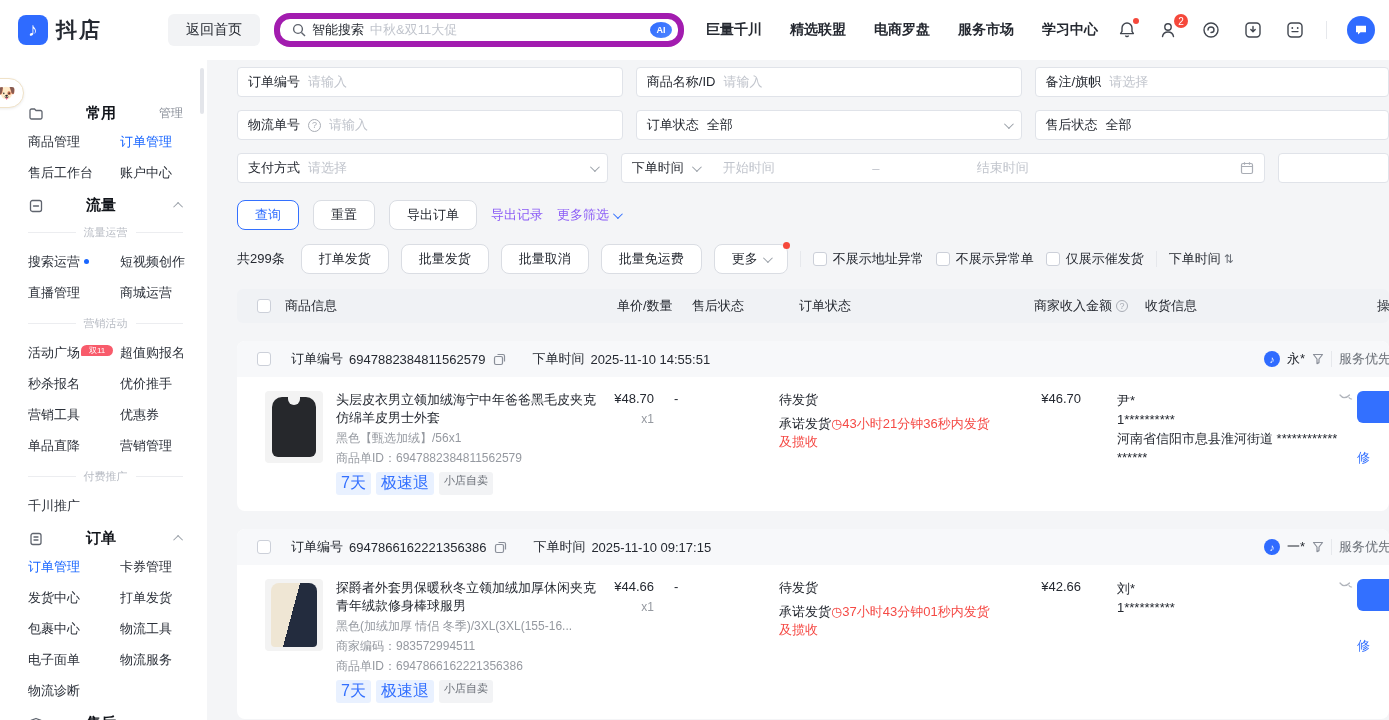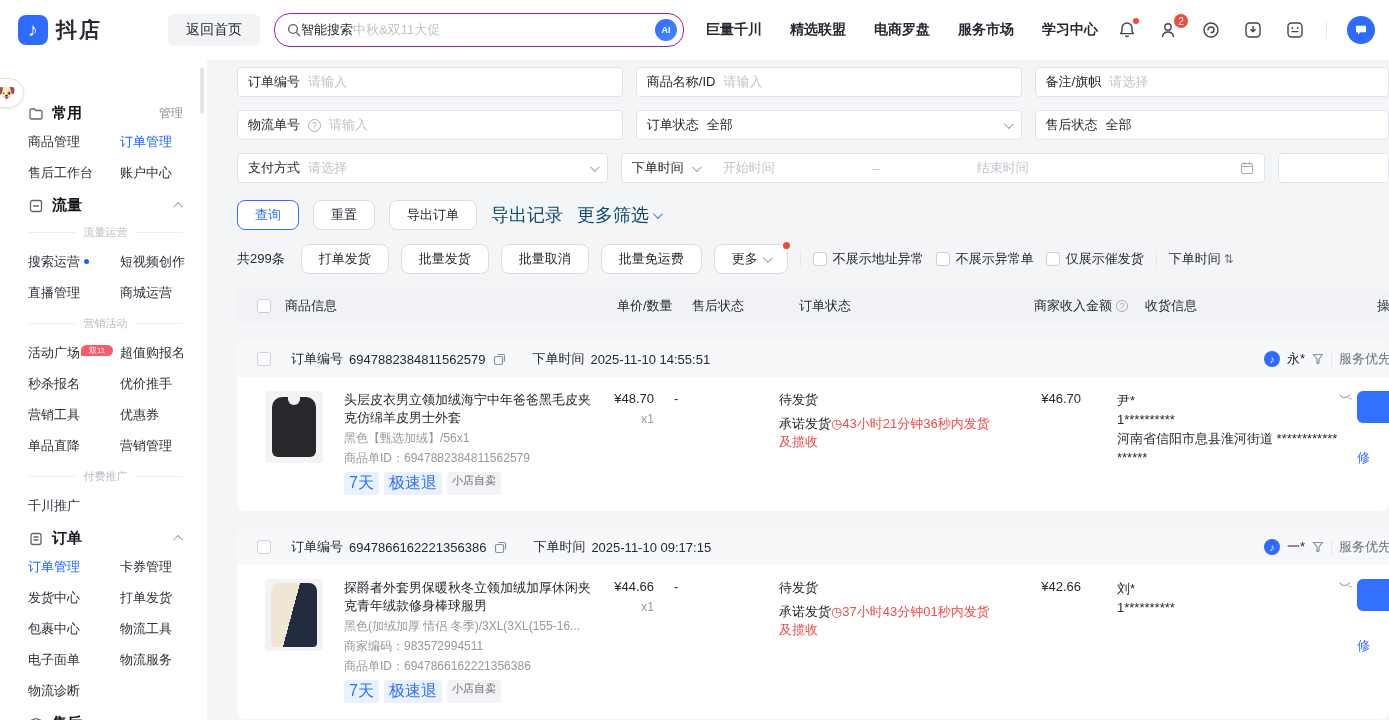--- a/index.html
+++ b/index.html
@@ -9,42 +9,42 @@
   
   .topbar { position:absolute; top:0; left:0; width:1389px; height:60px; background:#fff;
     display:flex; align-items:center; z-index:30; }
   .logo-wrap { display:flex; align-items:center; gap:8px; margin-left:18px; width:150px; }
   .logo-mark { width:30px; height:30px; border-radius:8px; background:#2f6bff; color:#fff;
     display:flex; align-items:center; justify-content:center; font-size:19px; }
   .logo-text { font-size:21px; font-weight:bold; letter-spacing:2px; }
   .back-home { height:32px; padding:0 18px; background:#f2f3f5; border:none; border-radius:6px;
     font-size:14px; color:#252931; cursor:pointer; }
   .searchbar { display:flex; align-items:center; margin-left:14px; width:410px; height:34px;
-    border:1px solid #a21caf; border-radius:16px; padding:0 6px 0 12px; background:#fff; }
+    border:6px solid #a21caf; border-radius:16px; padding:0 6px 0 12px; gap:6px; background:#fff; }
   .searchbar .s-label { font-size:13px; color:#252931; white-space:nowrap; }
   .searchbar .s-ph { font-size:13px; color:#c0c4cc; flex:1; white-space:nowrap; overflow:hidden; }
-  .ai-btn { width:22px; height:22px; border-radius:50%; background:linear-gradient(135deg,#2f6bff,#4e86ff);
+  .ai-btn { width:22px; height:16px; border-radius:50%; background:linear-gradient(135deg,#2f6bff,#4e86ff);
     color:#fff; font-size:9px; font-weight:bold; display:flex; align-items:center; justify-content:center; cursor:pointer; }
   .topnav { display:flex; gap:28px; margin-left:22px; }
   .topnav span { font-size:14px; font-weight:bold; color:#252931; cursor:pointer; white-space:nowrap; }
   .top-icons { margin-left:auto; display:flex; align-items:center; gap:20px; margin-right:14px; }
   .tico { position:relative; width:22px; height:22px; display:flex; align-items:center; justify-content:center; cursor:pointer; }
   .dot-red { position:absolute; top:-1px; right:-1px; width:6px; height:6px; background:#f5483b; border-radius:50%; }
   .badge-red { position:absolute; top:-5px; right:-8px; min-width:14px; height:14px; padding:0 3px;
     background:#f5483b; color:#fff; font-size:10px; border-radius:8px; display:flex; align-items:center; justify-content:center; }
   .tdivider { width:1px; height:18px; background:#e6e8ec; }
   .avatar { width:28px; height:28px; border-radius:50%; background:#2f6bff; display:flex; align-items:center; justify-content:center; cursor:pointer; }
 
   
   .sidebar { position:absolute; top:60px; left:0; width:207px; bottom:0; background:#fff;
     padding:30px 0 0 28px; overflow:hidden; z-index:20; }
   .sb-scroll { position:absolute; top:8px; right:3px; width:4px; height:46px; background:#e3e5ea; border-radius:2px; }
   .sb-section { display:flex; align-items:center; gap:8px; margin:14px 0 10px 0; padding-right:24px; }
   .sb-section .sb-icon { width:16px; height:16px; color:#5f646e; }
-  .sb-section .sb-title { font-size:15px; font-weight:bold; color:#11141a; flex:1; }
+  .sb-section .sb-title { font-size:15px; font-weight:bold; color:#11141a; flex:1;margin-left:34px; }
   .sb-manage { font-size:12px; color:#8a8f99; cursor:pointer; }
   .caret-up { width:7px; height:7px; border-left:1.5px solid #9aa0a8; border-top:1.5px solid #9aa0a8;
     transform:rotate(45deg) translateY(2px); }
   .sb-grid { display:grid; grid-template-columns:92px 92px; row-gap:13px; margin-bottom:14px; }
   .sb-item { font-size:13px; color:#2c313a; cursor:pointer; white-space:nowrap; position:relative; }
   .sb-item.active { color:#1966ff; }
   .sb-dot { display:inline-block; width:5px; height:5px; background:#1966ff; border-radius:50%; margin-left:4px; vertical-align:2px; }
   .sb-badge { display:inline-block; background:#f85b6b; color:#fff; font-size:8px; line-height:11px;
     padding:0 8px; border-radius:6px 6px 6px 1px; vertical-align:4px; margin-left:1px; }
   .sb-divider { display:flex; align-items:center; gap:8px; margin:4px 24px 13px 0; }
@@ -67,21 +67,21 @@
   .caret-down { width:7px; height:7px; border-right:1.5px solid #9aa0a8; border-bottom:1.5px solid #9aa0a8;
     transform:rotate(45deg) translateY(-2px); flex:none; }
   .w405 { width:405px; } .w360 { width:372px; }
   .qcircle { flex:none; width:13px; height:13px; border:1px solid #a9adb5; border-radius:50%;
     color:#a9adb5; font-size:9px; display:flex; align-items:center; justify-content:center; }
 
   .btnrow { display:flex; align-items:center; gap:14px; margin:17px 0 0 0; }
   .btn { height:30px; padding:0 17px; border-radius:8px; background:#fff; border:1px solid #dadde3;
     font-size:13px; color:#252931; cursor:pointer; white-space:nowrap; position:relative; }
   .btn.primary { border-color:#3370ff; color:#3370ff; }
-  .linkbtn { font-size:18px; color:#0c4a6e; cursor:pointer; display:flex; align-items:center; gap:4px; white-space:nowrap; }
+  .linkbtn { font-size:13px; color:#8b5cf6; cursor:pointer; display:flex; align-items:center; gap:4px; white-space:nowrap; }
   .linkbtn .caret-down { border-color:#3370ff; }
 
   .toolrow { display:flex; align-items:center; gap:12px; margin-top:14px; }
   .total { font-size:13px; color:#252931; white-space:nowrap; margin-right:4px; }
   .vline { width:1px; height:16px; background:#e6e8ec; }
   .ckrow { display:flex; align-items:center; gap:6px; font-size:13px; color:#252931; cursor:pointer; white-space:nowrap; }
   .ckbox { width:14px; height:14px; border:1px solid #ccd0d9; border-radius:3px; background:#fff; flex:none; }
   .sort { display:flex; align-items:center; gap:3px; font-size:13px; cursor:pointer; white-space:nowrap; }
   .sort .glyph { color:#6a6f77; font-size:12px; }
   .reddot { position:absolute; top:-3px; right:-3px; width:7px; height:7px; border-radius:50%; background:#f5483b; }
@@ -101,21 +101,21 @@
   .copy-ico { margin-left:8px; cursor:pointer; display:inline-flex; }
   .ohead .otime-l { margin-left:26px; }
   .ohead-right { position:absolute; right:-2px; top:0; height:36px; display:flex; align-items:center; gap:7px; white-space:nowrap; }
   .src-ico { width:16px; height:16px; border-radius:50%; background:#2f6bff; color:#fff; font-size:10px;
     display:flex; align-items:center; justify-content:center; }
   .buyer { font-size:13px; color:#252931; }
   .svc { font-size:13px; color:#6a6f77; }
   .obody { padding:14px 0 16px 0; align-items:start; }
   .ck-cell { padding-left:20px; }
 
-  .prod { display:flex; gap:21px;justify-content:center; }
+  .prod { display:flex; gap:13px;justify-content:center; }
   .prod-img { width:58px; height:72px; border-radius:4px; background:#f3f3f3; position:relative; overflow:hidden; flex:none; cursor:pointer; }
   .jacket1 { position:absolute; left:7px; top:6px; width:44px; height:60px; border-radius:10px 10px 6px 6px; background:#26282c; }
   .jacket1:before { content:""; position:absolute; left:16px; top:0; width:12px; height:8px; background:#f3f3f3; border-radius:0 0 8px 8px; }
   .jacket2 { position:absolute; left:6px; top:4px; width:46px; height:64px; border-radius:8px 8px 4px 4px;
     background:linear-gradient(105deg,#efe6d4 0 46%,#232c3e 46% 100%); }
   .prod-info { width:302px; }
   .prod-title { font-size:13px; color:#252931; line-height:18px; cursor:pointer; }
   .prod-sub { font-size:12px; color:#9599a0; margin-top:3px; white-space:nowrap; overflow:hidden; }
   .tags { display:flex; gap:5px; margin-top:5px; }
   .tag-blue { background:#e9f1ff; color:#3370ff; font-size:16px; padding:1px 5px; border-radius:3px; }

